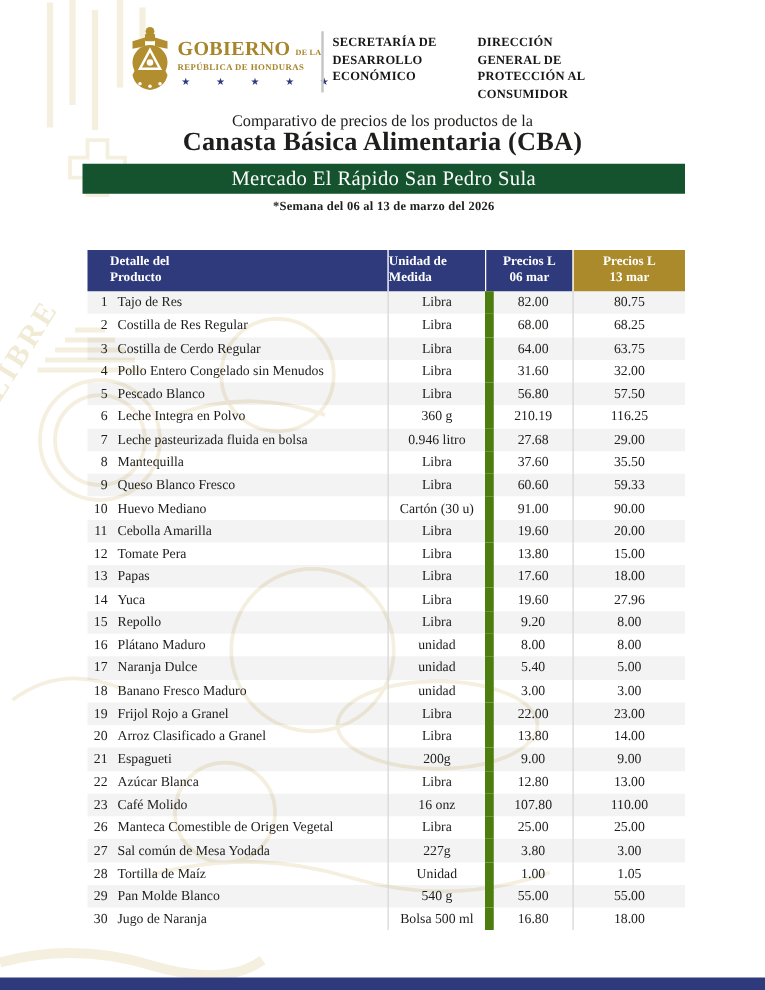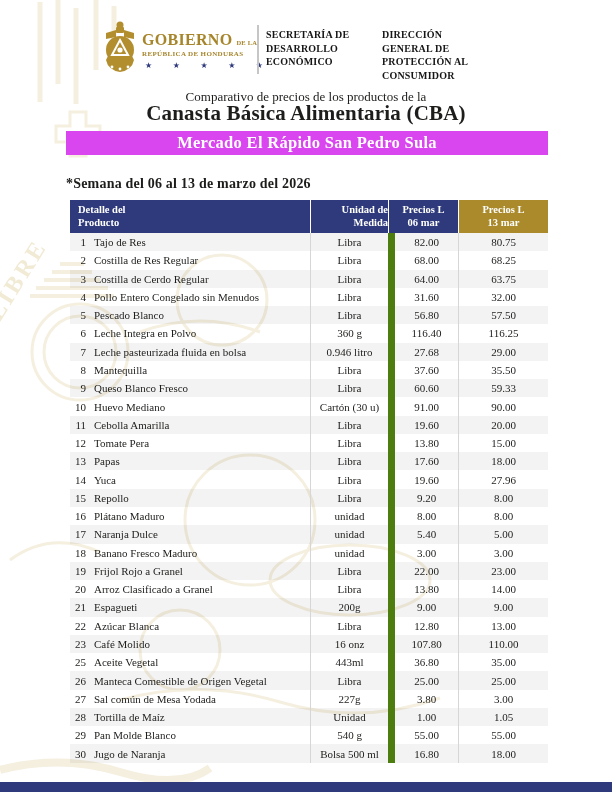--- a/index.html
+++ b/index.html
@@ -20,30 +20,30 @@
   .stars{color:#2E3A7B;font-size:8px;letter-spacing:9px;margin-top:3px;padding-left:3px;
          font-family:"DejaVu Sans",sans-serif;white-space:nowrap;}
   .vdivider{left:257px;top:25px;width:2px;height:49px;background:#c6c6c6;}
   .org-title{top:28px;font-size:10px;font-weight:bold;line-height:13.5px;letter-spacing:.2px;color:#161616;}
   .org1{left:266px;width:84px;}
   .org2{left:382px;width:108px;}
 
   
   .title-sub{left:0;right:0;top:89px;text-align:center;font-size:13px;}
   .title-main{left:0;right:0;top:101px;text-align:center;font-size:21px;font-weight:bold;letter-spacing:.2px;}
-  .banner{left:66px;top:131px;width:482px;height:24px;background:#d946ef;color:#ffffff;
-          font-size:16.5px;font-weight:bold;text-align:center;line-height:24px;letter-spacing:.3px;}
-  .week{left:66px;top:176px;width:482px;font-size:14px;font-weight:bold;letter-spacing:.2px;}
+  .banner{left:66px;top:131px;width:482px;height:24px;background:#14532d;color:#ffffff;
+          font-size:16.5px;font-weight:normal;text-align:center;line-height:24px;letter-spacing:.3px;}
+  .week{left:66px;top:160px;width:482px;text-align:center;font-size:10px;font-weight:bold;letter-spacing:.2px;}
 
   
   .tablewrap{left:70px;top:200px;width:478px;}
   .thead{display:flex;height:33px;color:#ffffff;font-size:10.5px;font-weight:bold;line-height:12.5px;}
   .th{box-sizing:border-box;padding-top:4px;}
-  .th-product{width:240px;background:#2E3A7B;padding-left:8px;text-align:left;}
-  .th-unit{width:78px;background:#2E3A7B;text-align:right;border-left:1.5px solid #fff;}
+  .th-product{width:240px;background:#2E3A7B;padding-left:18px;text-align:left;}
+  .th-unit{width:78px;background:#2E3A7B;text-align:left;border-left:1.5px solid #fff;}
   .th-p1{width:70px;background:#2E3A7B;text-align:center;border-left:1.5px solid #fff;}
   .th-p2{width:90px;background:#AB8A2B;text-align:center;border-left:1.5px solid #fff;box-sizing:border-box;}
   .t-row{display:flex;height:18.28px;align-items:center;font-size:11px;}
   .t-row:nth-child(odd){background:rgba(30,30,30,0.055);}
   .cell{box-sizing:border-box;height:100%;display:flex;align-items:center;justify-content:center;}
   .c-prod{width:240px;justify-content:flex-start;}
   .c-unit{width:78px;border-left:1px solid #d6d6d6;}
   .c-p1{width:70px;border-left:7px solid #4d7c0f;}
   .c-p2{width:90px;border-left:1px solid #d6d6d6;}
   .num{width:16px;text-align:right;flex:none;}
@@ -185,21 +185,21 @@
     <div class="cell c-p1">56.80</div>
     <div class="cell c-p2">57.50</div>
   </div>
 
   <div class="t-row">
     <div class="cell c-prod">
       <span class="num">6</span>
       <span class="pname">Leche Integra en Polvo</span>
     </div>
     <div class="cell c-unit">360 g</div>
-    <div class="cell c-p1">116.40</div>
+    <div class="cell c-p1">210.19</div>
     <div class="cell c-p2">116.25</div>
   </div>
 
   <div class="t-row">
     <div class="cell c-prod">
       <span class="num">7</span>
       <span class="pname">Leche pasteurizada fluida en bolsa</span>
     </div>
     <div class="cell c-unit">0.946 litro</div>
     <div class="cell c-p1">27.68</div>
@@ -360,29 +360,20 @@
     <div class="cell c-prod">
       <span class="num">23</span>
       <span class="pname">Café Molido</span>
     </div>
     <div class="cell c-unit">16 onz</div>
     <div class="cell c-p1">107.80</div>
     <div class="cell c-p2">110.00</div>
   </div>
 
 
-  <div class="t-row">
-    <div class="cell c-prod">
-      <span class="num">25</span>
-      <span class="pname">Aceite Vegetal</span>
-    </div>
-    <div class="cell c-unit">443ml</div>
-    <div class="cell c-p1">36.80</div>
-    <div class="cell c-p2">35.00</div>
-  </div>
 
   <div class="t-row">
     <div class="cell c-prod">
       <span class="num">26</span>
       <span class="pname">Manteca Comestible de Origen Vegetal</span>
     </div>
     <div class="cell c-unit">Libra</div>
     <div class="cell c-p1">25.00</div>
     <div class="cell c-p2">25.00</div>
   </div>

